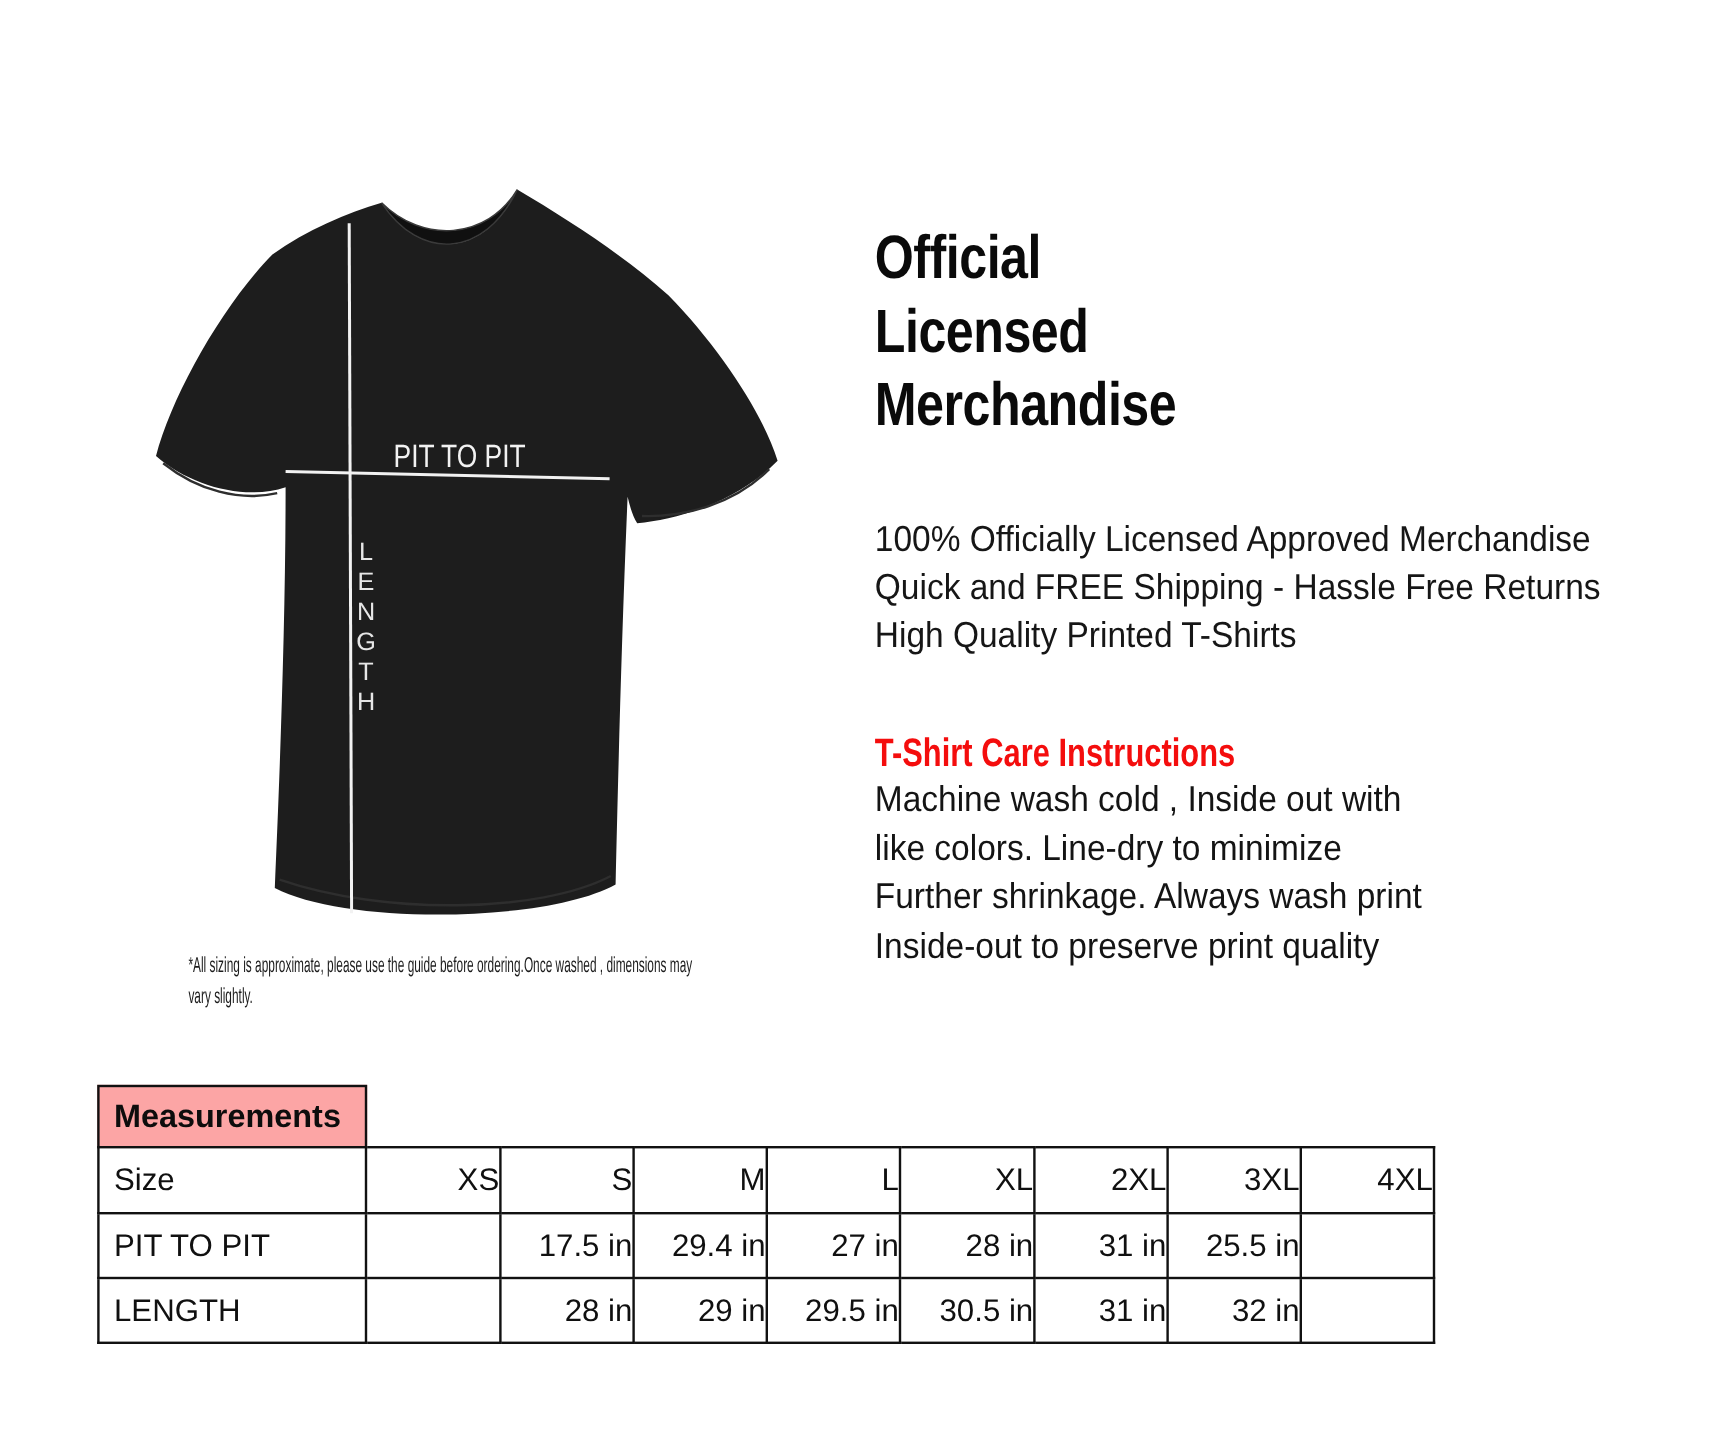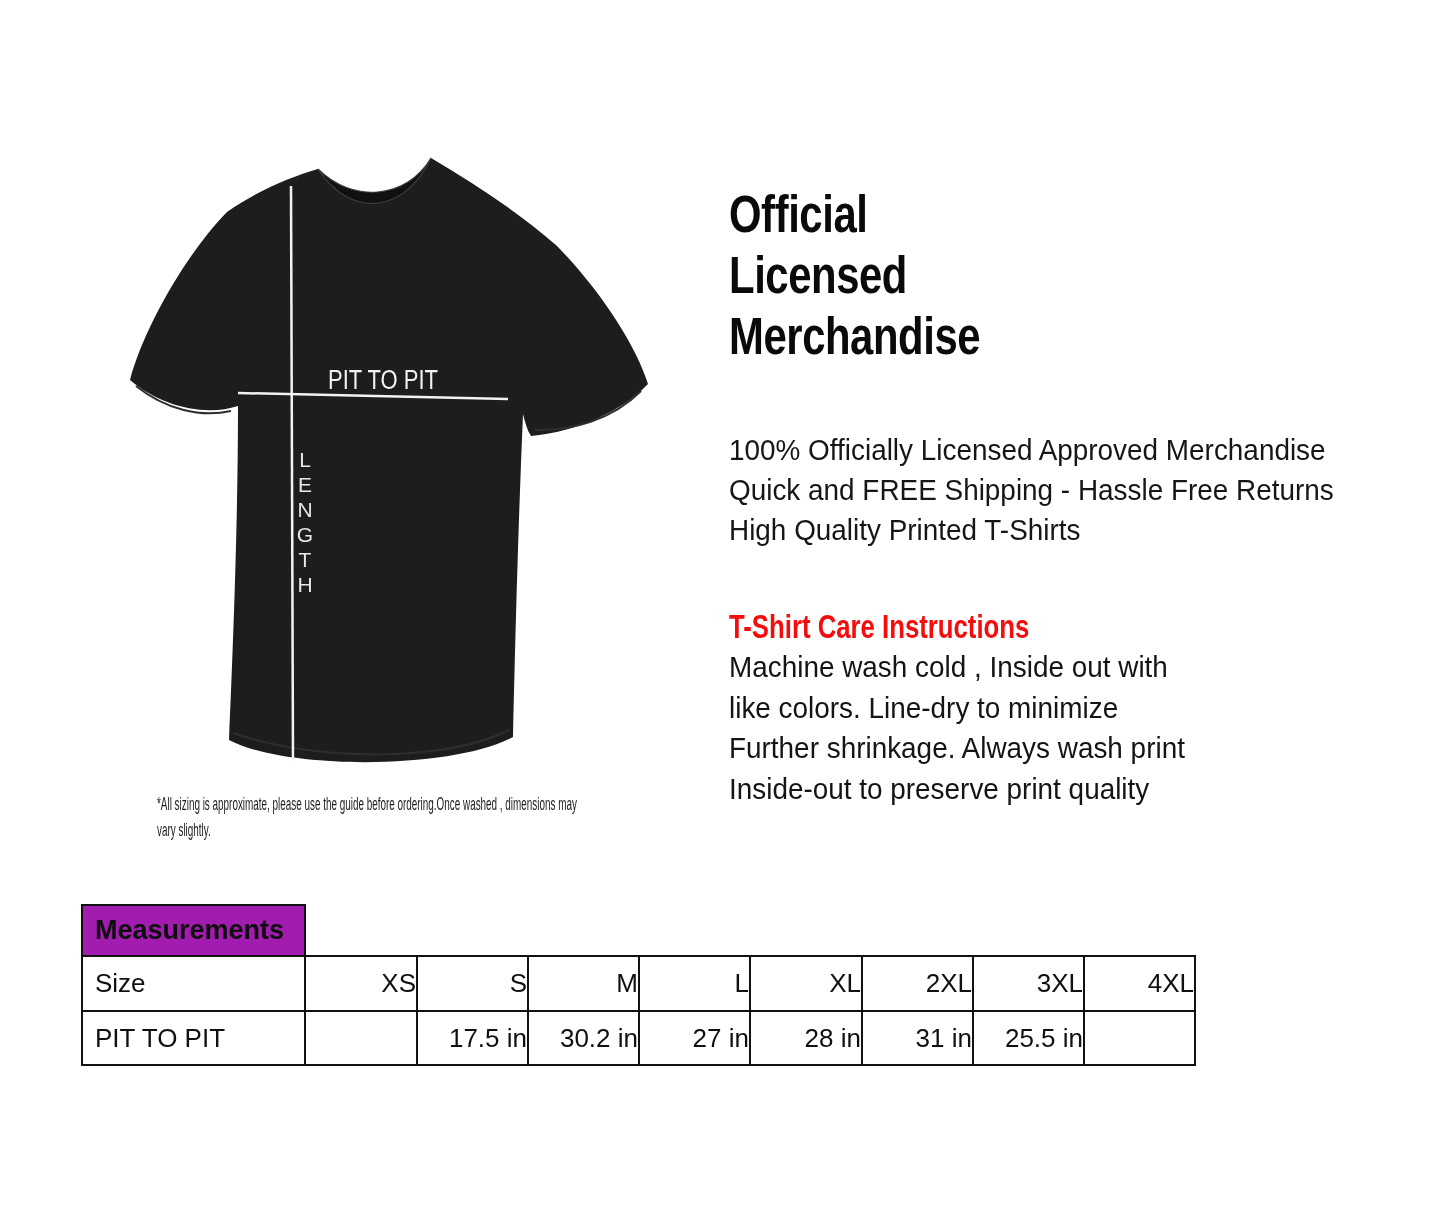--- a/index.html
+++ b/index.html
@@ -46,21 +46,21 @@
     font-size:30px;line-height:40.5px;color:#141414;
     transform:scaleX(0.93);transform-origin:left top;
     white-space:nowrap;
   }
 
   
   #table-wrap{position:absolute;left:81px;top:904px;}
   #measure-box{
     width:209px;height:49px;border:2px solid #111;
     font-size:27px;font-weight:bold;color:#0d0d0d;
-    padding-left:12px;line-height:49px;background:#a21caf;
+    padding-left:12px;line-height:49px;background:#fca5a5;
   }
   #size-table{
     border-collapse:collapse;table-layout:fixed;
     margin-top:-2px;background:#fff;
   }
   #size-table td{
     border:2px solid #111;
     font-size:26px;color:#101010;
     text-align:right;vertical-align:middle;
     padding:0;overflow:hidden;
@@ -160,24 +160,35 @@
         <td>L</td>
         <td>XL</td>
         <td>2XL</td>
         <td>3XL</td>
         <td>4XL</td>
       </tr>
       <tr>
         <td class="lbl">PIT TO PIT</td>
         <td></td>
         <td>17.5 in</td>
-        <td>30.2 in</td>
+        <td>29.4 in</td>
         <td>27 in</td>
         <td>28 in</td>
         <td>31 in</td>
         <td>25.5 in</td>
+        <td></td>
+      </tr>
+      <tr>
+        <td class="lbl">LENGTH</td>
+        <td></td>
+        <td>28 in</td>
+        <td>29 in</td>
+        <td>29.5 in</td>
+        <td>30.5 in</td>
+        <td>31 in</td>
+        <td>32 in</td>
         <td></td>
       </tr>
     </tbody>
       </table>
   </div>
 
 </div>
 
 </body></html>

